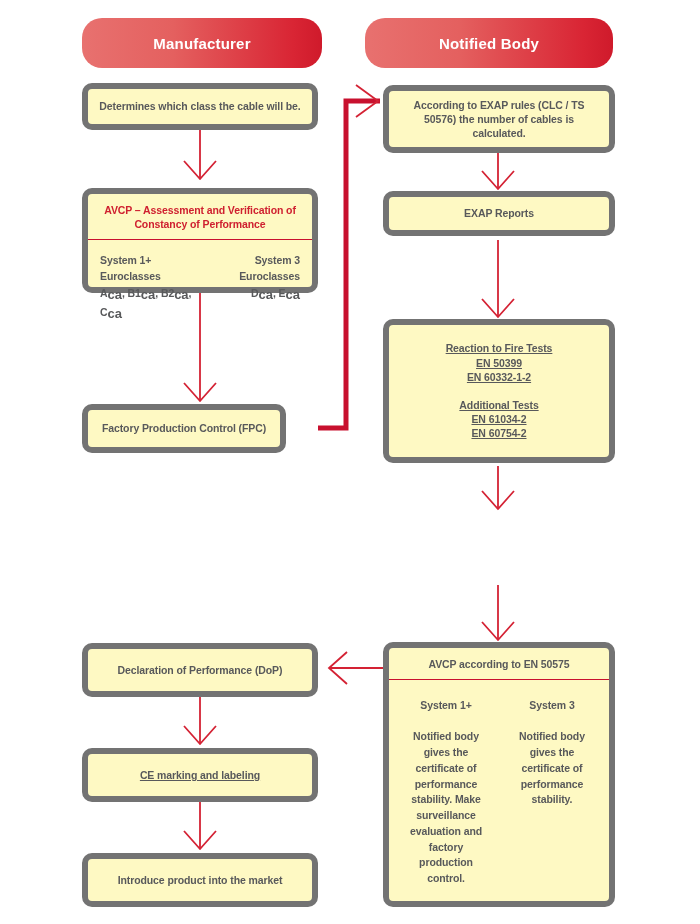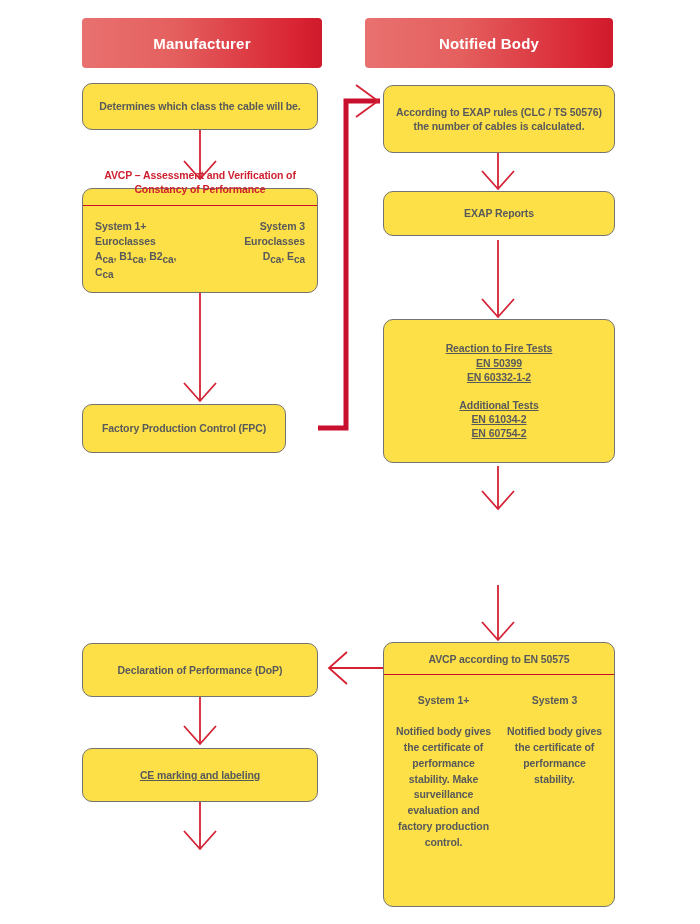--- a/index.html
+++ b/index.html
@@ -17,53 +17,53 @@
   }
   #canvas {
     position: absolute;
     left: 0; top: 0;
     width: 700px;
     height: 924px;
   }
   .node {
     position: absolute;
     box-sizing: border-box;
-    border: 1px solid #737373;
+    border: 6px solid #737373;
     border-radius: 10px;
-    background: #fde047;
+    background: #fef9c3;
     display: flex;
     flex-direction: column;
     align-items: center;
     justify-content: center;
     text-align: center;
     font-size: 10.5px;
     font-weight: bold;
     line-height: 1.35;
     color: #58595b;
     letter-spacing: -0.1px;
   }
   .node .txt { padding: 0 10px; }
 
   
   .banner {
     position: absolute;
     box-sizing: border-box;
-    border-radius: 4px;
+    border-radius: 20px;
     display: flex;
     align-items: center;
     justify-content: center;
     color: #ffffff;
     font-size: 15px;
     font-weight: bold;
     letter-spacing: 0.2px;
     background: linear-gradient(to right, #e8716f 0%, #e4605f 38%, #d92534 88%, #cf1a2b 100%);
   }
 
   
-  .node.composite { justify-content: flex-end; padding: 0; }
+  .node.composite { justify-content: flex-start; padding: 0; }
   .node .cap {
     width: 100%;
     box-sizing: border-box;
     padding: 9px 10px 8px 10px;
     text-align: center;
     font-size: 10.5px;
     font-weight: bold;
     line-height: 1.35;
     border-bottom: 1px solid #c8102e;
   }
@@ -85,21 +85,21 @@
     color: #58595b;
   }
   .avcp-top .cols { padding: 5px 8px 4px 8px; }
   .avcp-top .col.left  { text-align: left; padding-left: 4px; }
   .avcp-top .col.right { text-align: right; padding-right: 4px; }
   .avcp-bot .cols { padding: 10px 4px 6px 4px; }
   .avcp-bot .col { text-align: center; padding: 0 6px; }
   .avcp-bot .sys-title { margin-bottom: 16px; }
   .avcp-bot .sys-body { line-height: 1.5; }
   sub {
-    font-size: 10px;
+    font-size: 13px;
     font-weight: bold;
     vertical-align: baseline;
     position: relative;
     top: 2.6px;
     letter-spacing: 0;
   }
 
   
   #wires {
     position: absolute;
@@ -196,20 +196,23 @@
   </div>
 
   <div class="node" style="left:82px; top:643px; width:236px; height:54px;">
     <span class="txt">Declaration of Performance (DoP)</span>
   </div>
 
   <div class="node" style="left:82px; top:748px; width:236px; height:54px;text-decoration:underline;">
     <span class="txt">CE marking and labeling</span>
   </div>
 
+  <div class="node" style="left:82px; top:853px; width:236px; height:54px;">
+    <span class="txt">Introduce product into the market</span>
+  </div>
 
   <div class="node" style="left:383px; top:85px; width:232px; height:68px;">
     <span class="txt">According to EXAP rules (CLC / TS 50576) the number of cables is calculated.</span>
   </div>
 
   <div class="node" style="left:383px; top:191px; width:232px; height:45px;">
     <span class="txt">EXAP Reports</span>
   </div>
 
   <div class="node" style="left:383px; top:319px; width:232px; height:144px;text-decoration:underline;">

